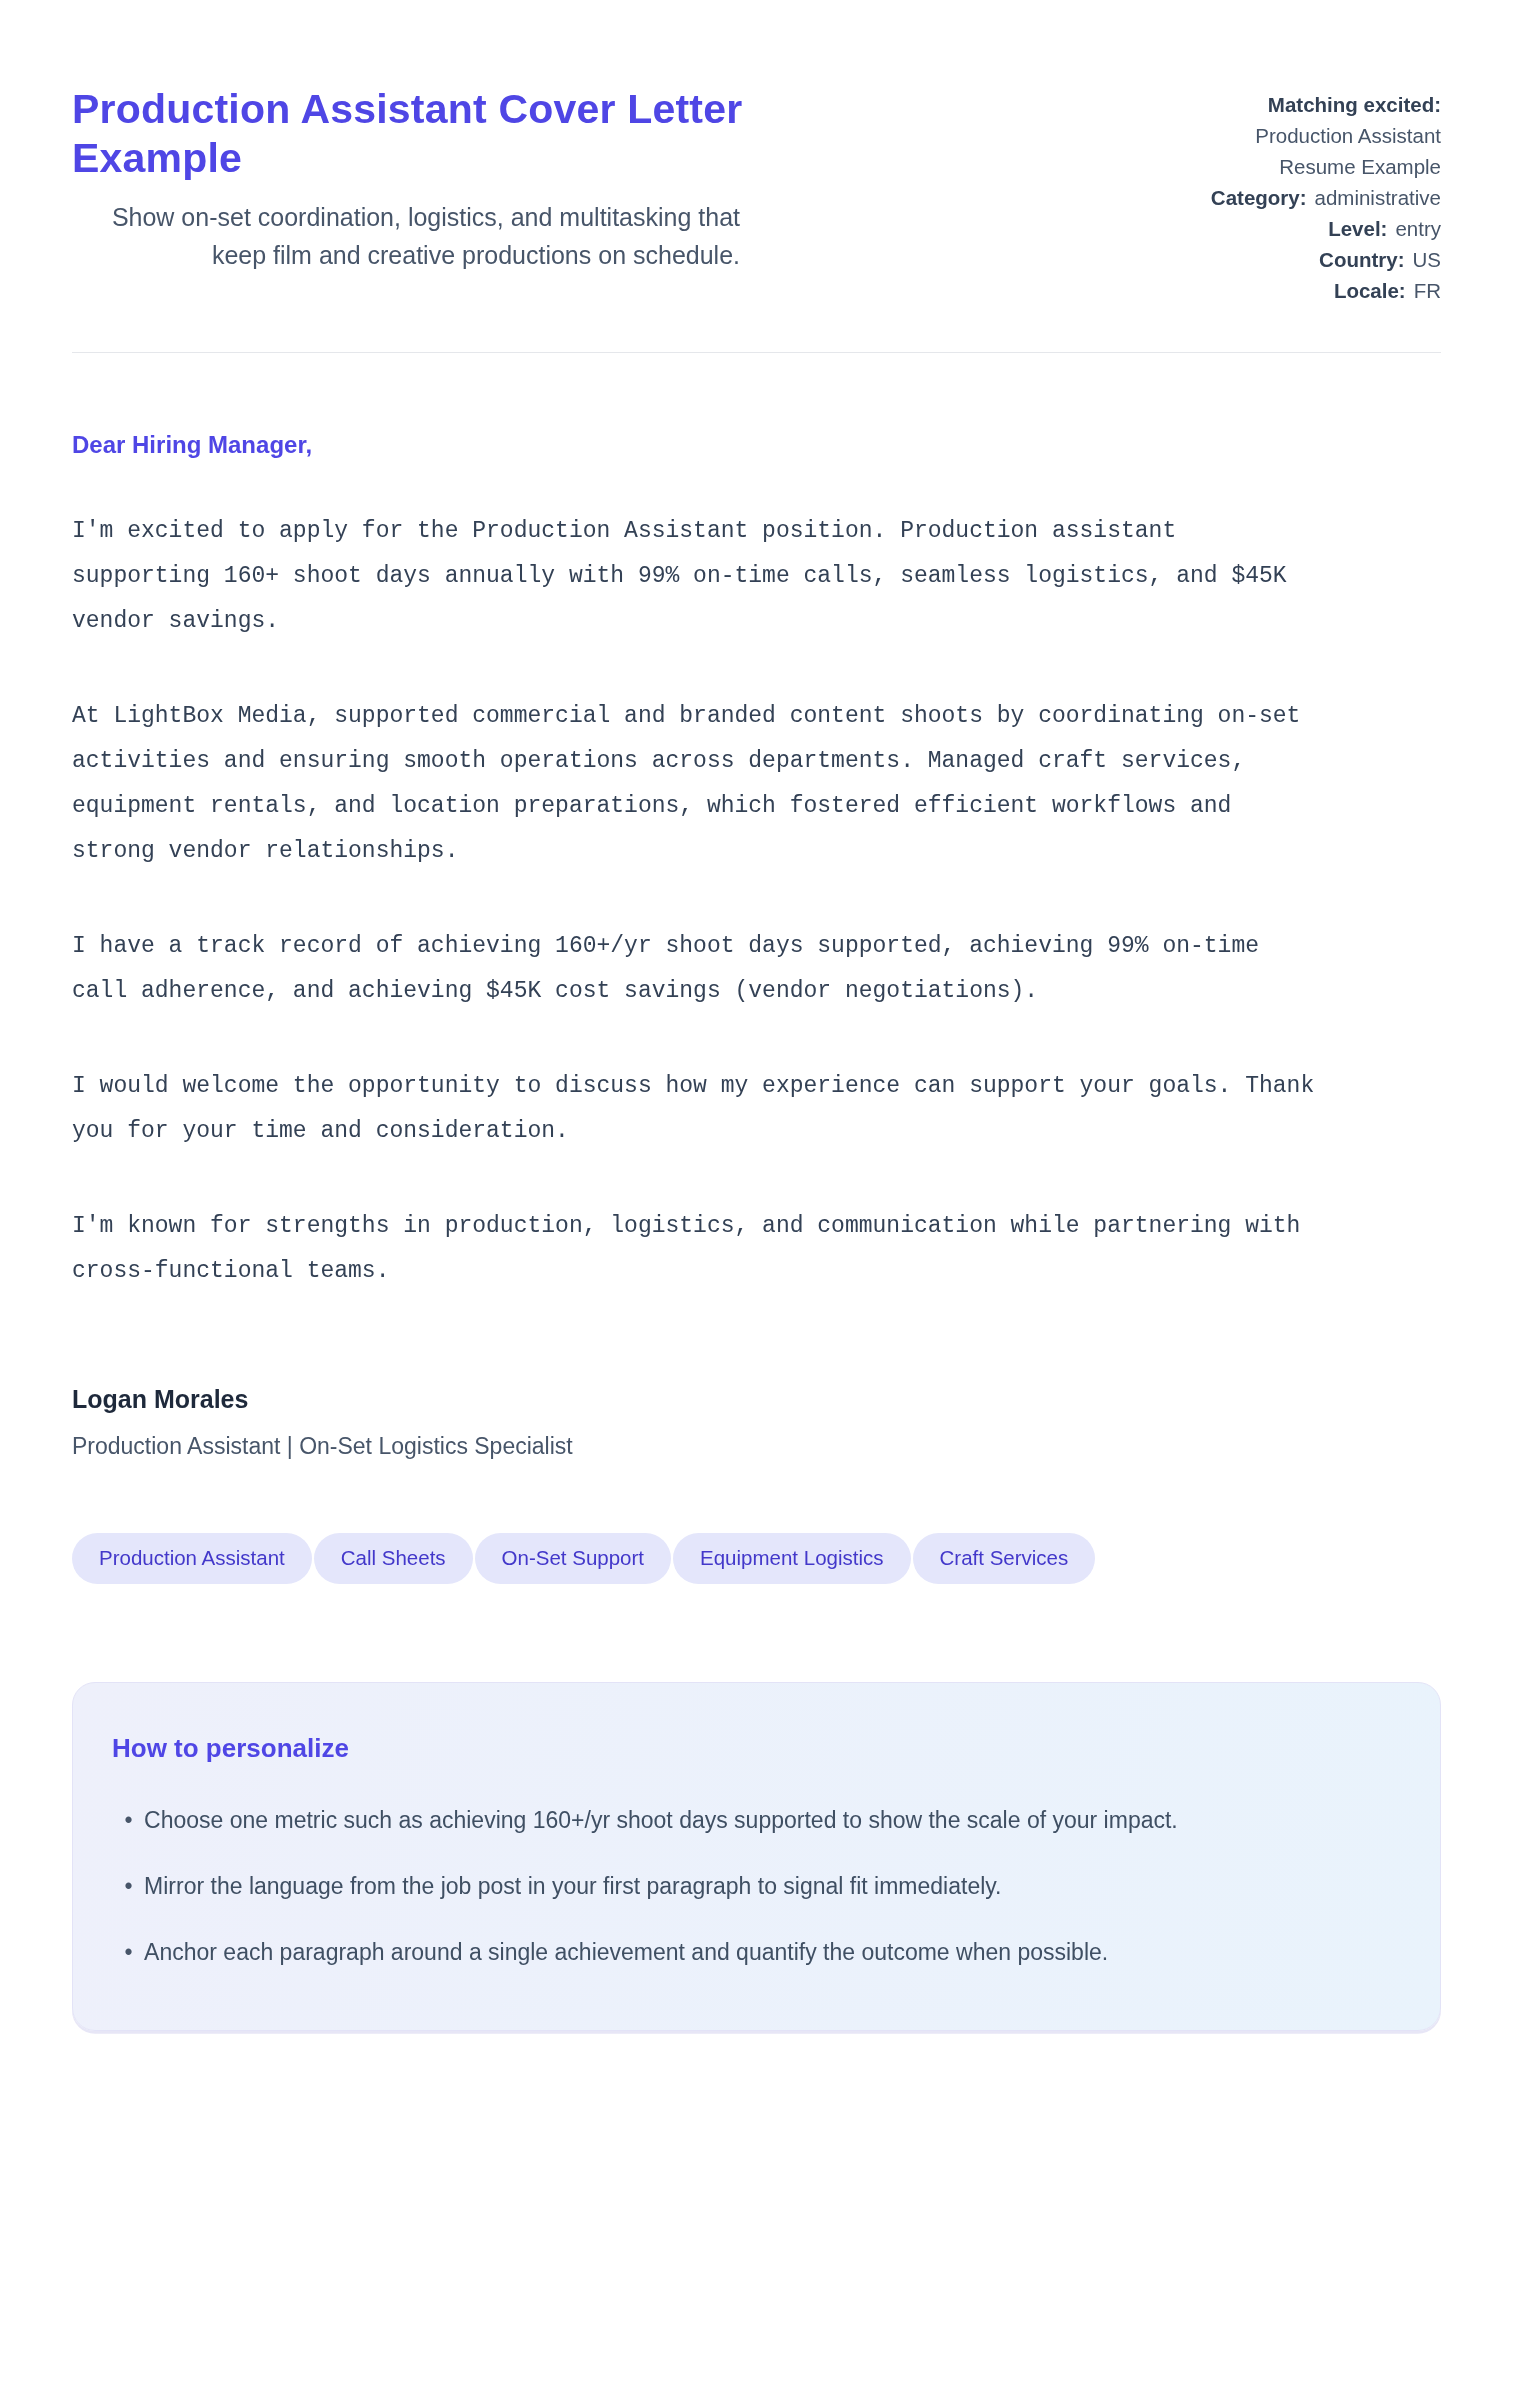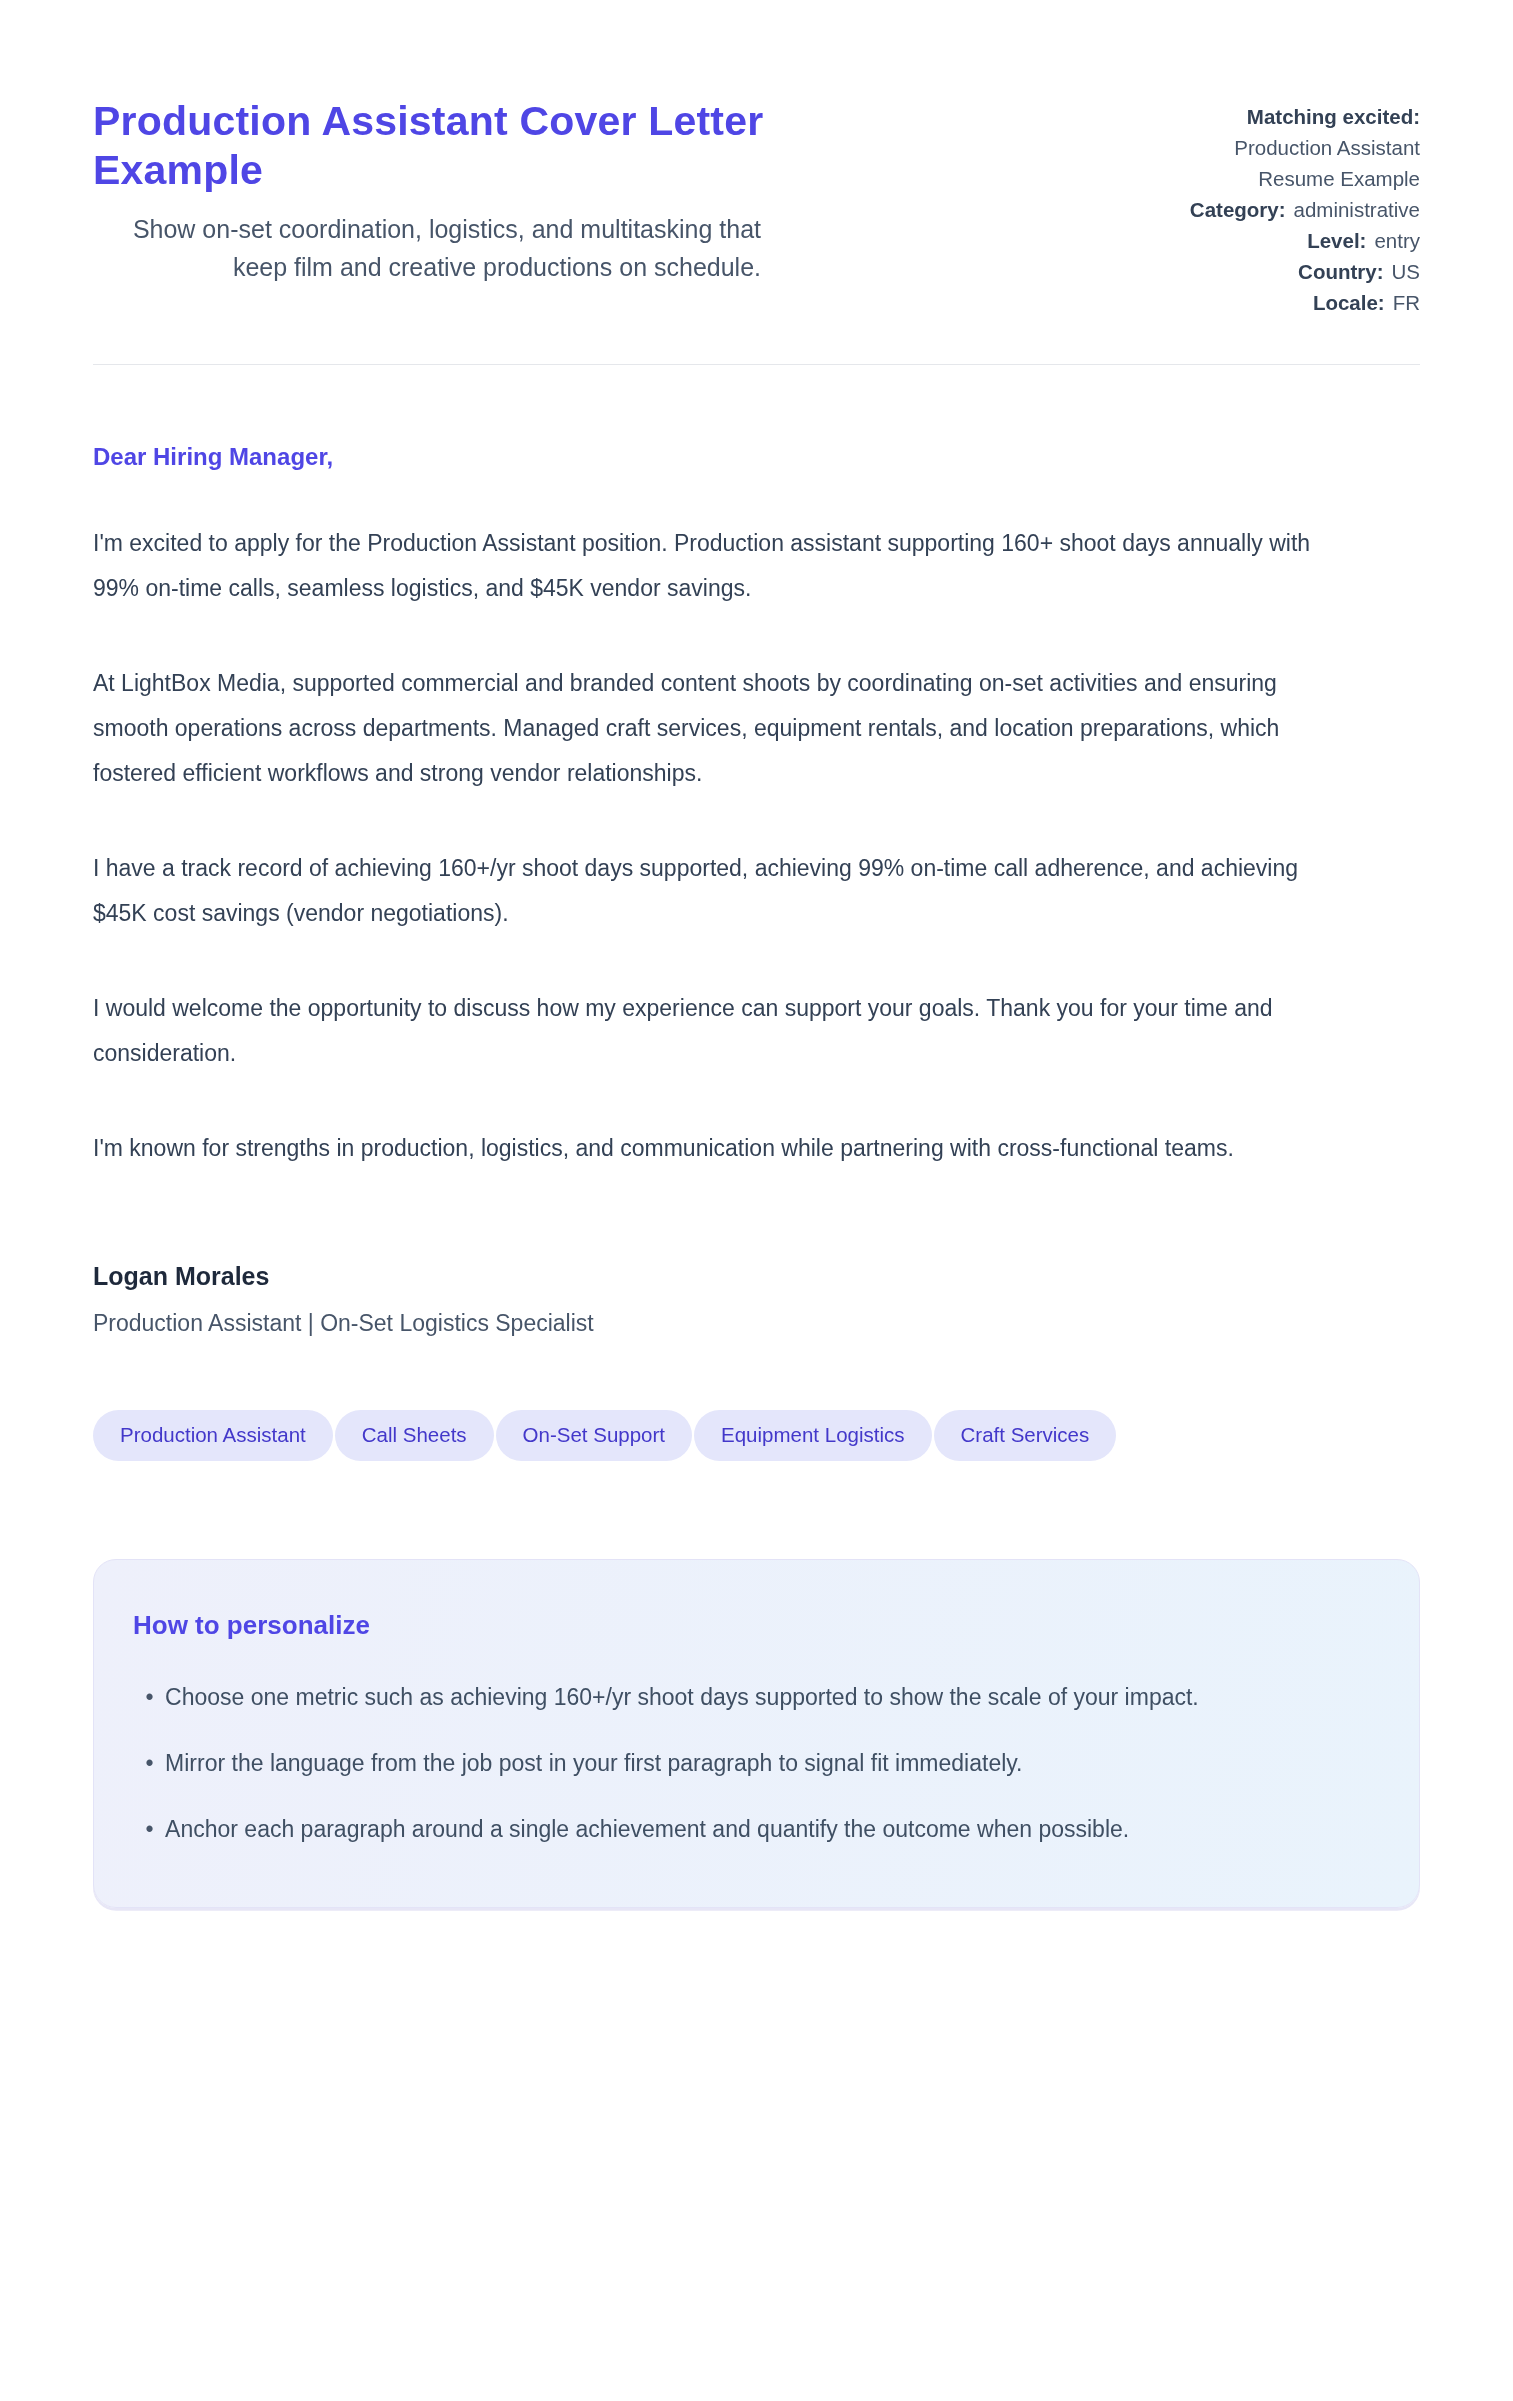--- a/index.html
+++ b/index.html
@@ -6,22 +6,21 @@
   html, body { background: #ffffff; }
   body {
     width: 1513px;
     height: 2401px;
     overflow: hidden;
     font-family: "Liberation Sans", sans-serif;
     color: #334155;
   }
   .page {
     width: 1513px;
-    padding: 0 93px;
-    margin-top: 12px;
+    padding: 0 72px;
   }
 
   
   .header {
     padding-top: 85px;
     display: flex;
     justify-content: space-between;
     align-items: flex-start;
   }
   .header-left { max-width: 854px; }
@@ -67,20 +66,21 @@
     color: #4f46e5;
     font-size: 24px;
     font-weight: 700;
   }
   .para {
     margin-top: 50px;
     font-size: 23px;
     line-height: 45px;
     color: #334155;
     max-width: 1246px;
+    font-family: Liberation Mono, monospace;
   }
   .signature-name {
     margin-top: 91px;
     font-size: 25px;
     font-weight: 700;
     color: #1e293b;
   }
   .signature-role {
     margin-top: 19.6px;
     font-size: 23px;

